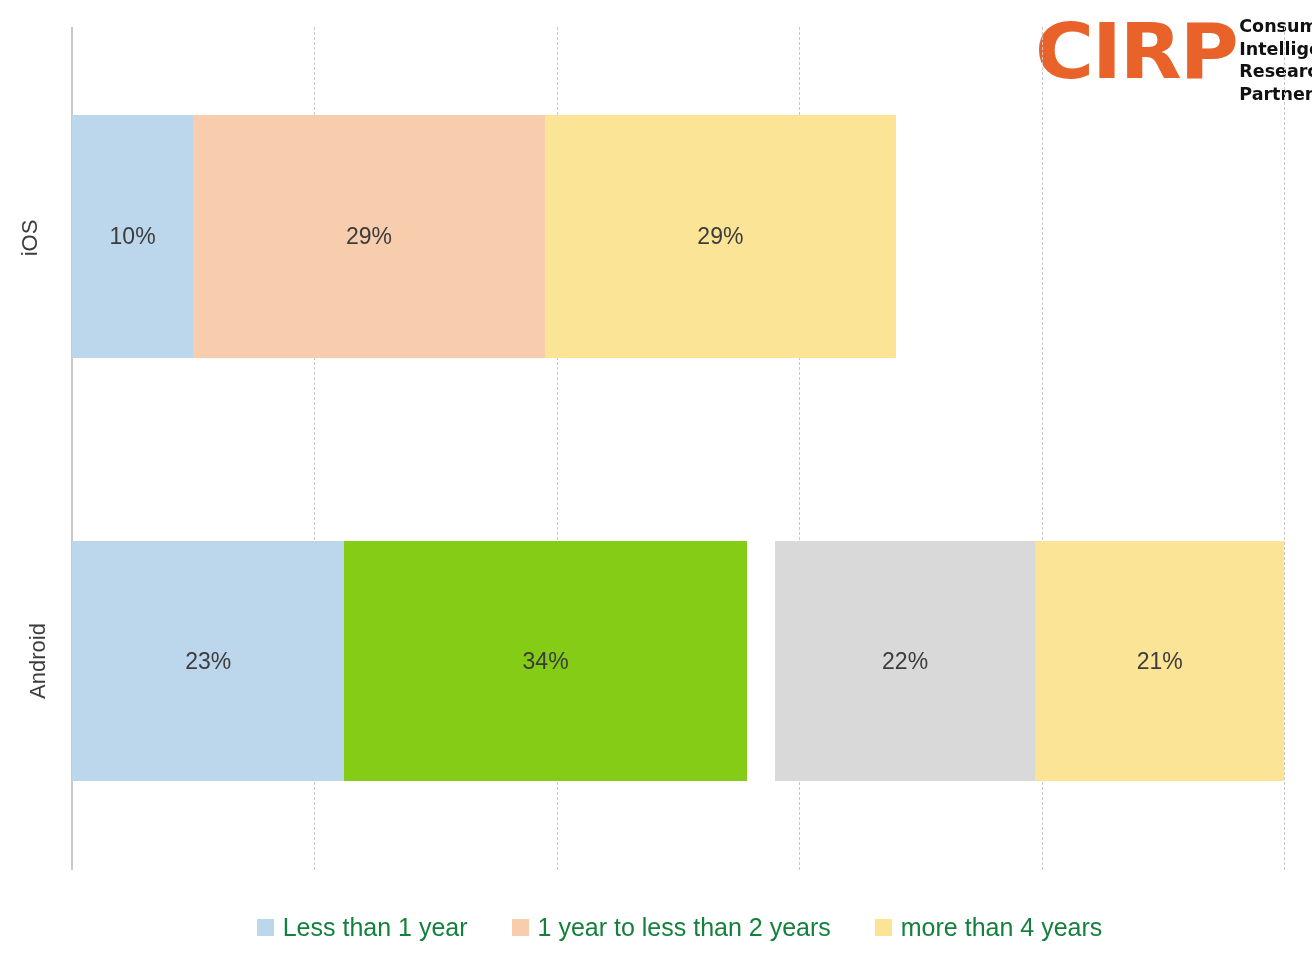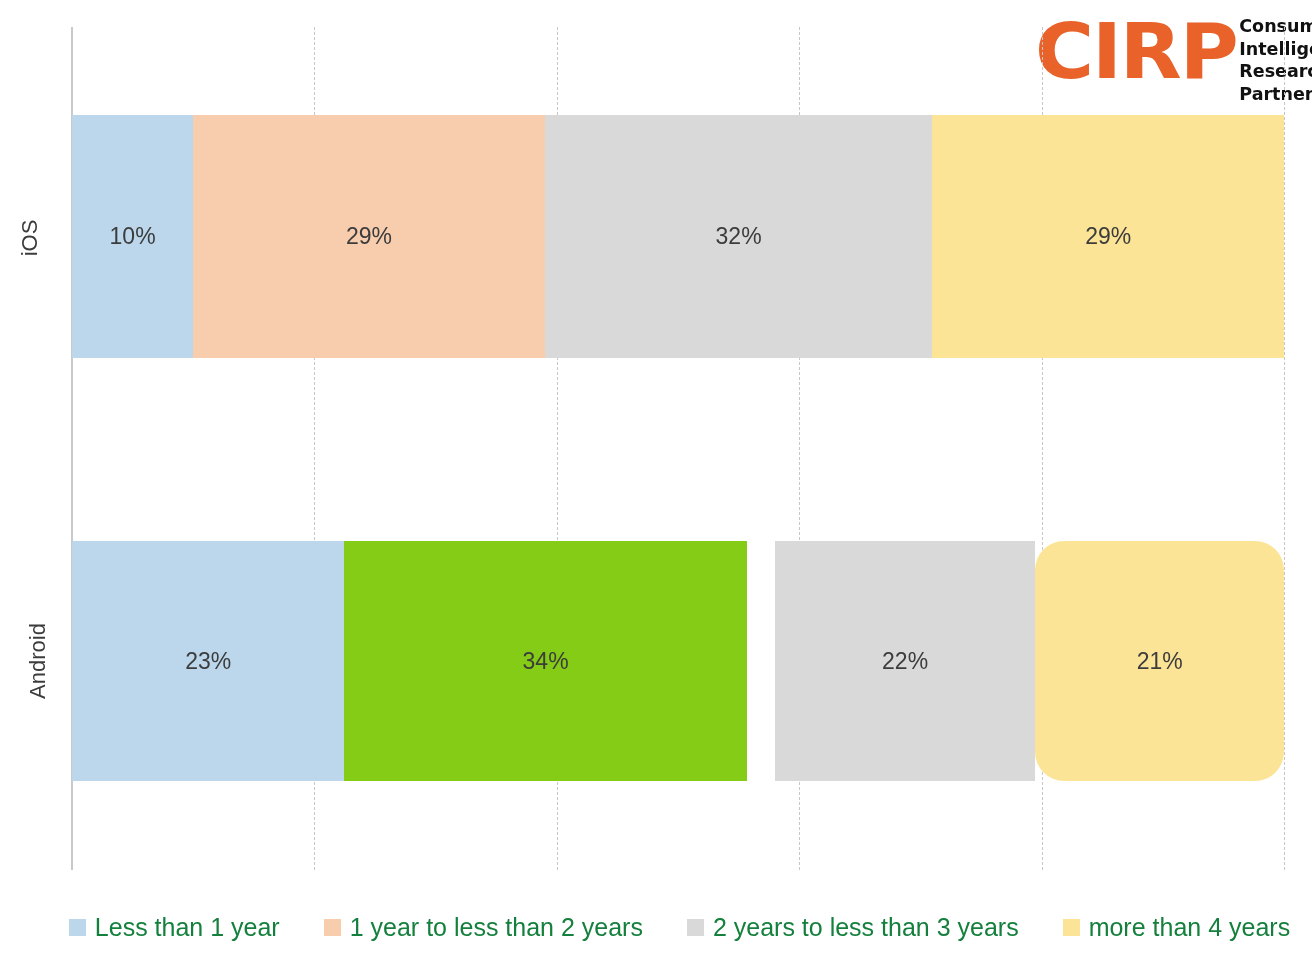--- a/index.html
+++ b/index.html
@@ -172,43 +172,38 @@
         <div class="gridline" style="left: 20%;"></div>
         <div class="gridline" style="left: 40%;"></div>
         <div class="gridline" style="left: 60%;"></div>
         <div class="gridline" style="left: 80%;"></div>
         <div class="gridline" style="left: 100%;"></div>
       </div>
 
     <div class="bar-row" id="bar-row-ios">
         <div class="segment" style="width: 10%; background: rgb(188, 215, 236);">10%</div>
         <div class="segment" style="width: 29%; background: rgb(247, 205, 174);">29%</div>
-        <div class="segment" style="width: 32%; background: rgb(217, 217, 217);">32%</div>
         <div class="segment" style="width: 29%; background: rgb(252, 228, 151);">29%</div>
       </div>
     <div class="bar-row" id="bar-row-android">
         <div class="segment" style="width: 23%; background: rgb(188, 215, 236);">23%</div>
         <div class="segment" style="width: 34%; background: #84cc16;">34%</div>
         <div class="segment" style="width: 22%; background: rgb(217, 217, 217); margin-left: 28px;">22%</div>
-        <div class="segment" style="width: 21%; background: rgb(252, 228, 151); border-radius: 29px;">21%</div>
+        <div class="segment" style="width: 21%; background: rgb(252, 228, 151);">21%</div>
       </div>
   </div>
 
   <div id="legend">
       <div class="legend-item">
         <div class="legend-swatch" style="background: rgb(188, 215, 236);"></div>
         <div class="legend-label">Less than 1 year</div>
       </div>
       <div class="legend-item">
         <div class="legend-swatch" style="background: rgb(247, 205, 174);"></div>
         <div class="legend-label">1 year to less than 2 years</div>
       </div>
       <div class="legend-item">
-        <div class="legend-swatch" style="background: rgb(217, 217, 217);"></div>
-        <div class="legend-label">2 years to less than 3 years</div>
-      </div>
-      <div class="legend-item">
         <div class="legend-swatch" style="background: rgb(252, 228, 151);"></div>
         <div class="legend-label">more than 4 years</div>
       </div>
     </div>
 
 </div>
 
 </body></html>

